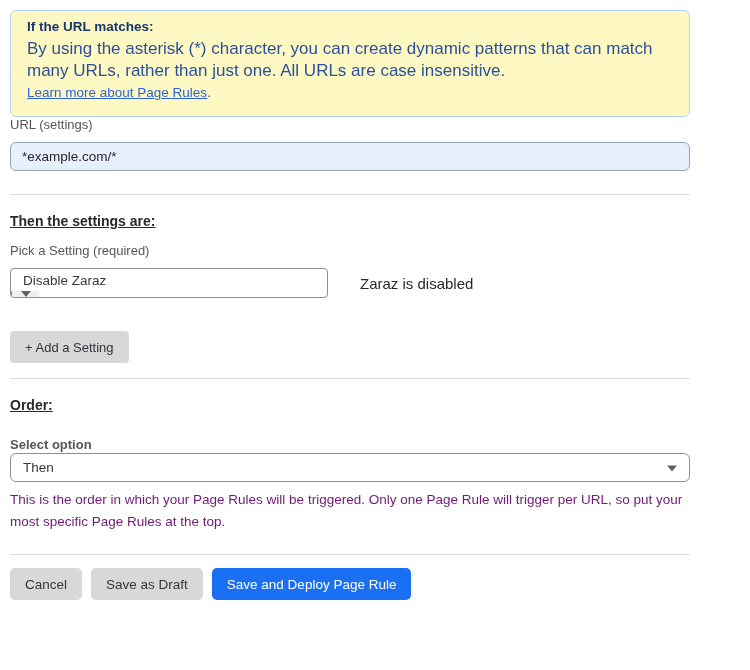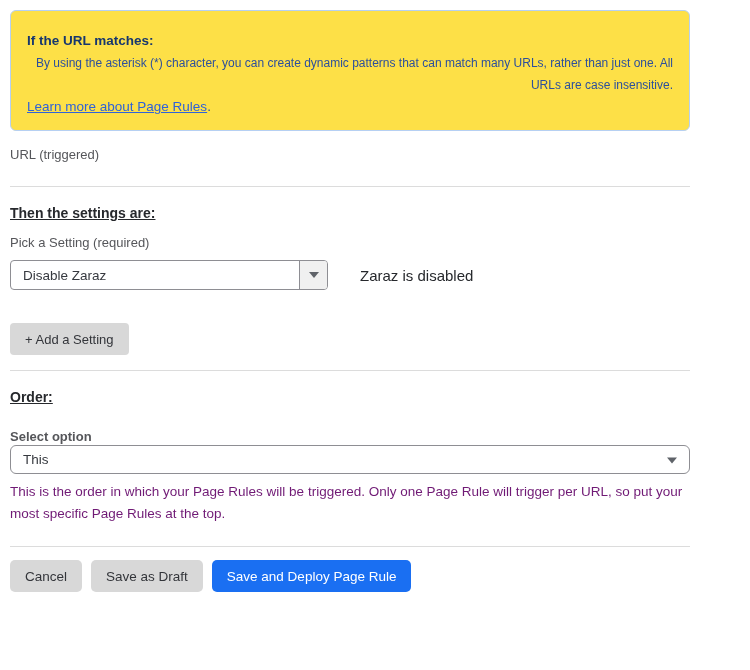--- a/index.html
+++ b/index.html
@@ -20,38 +20,36 @@
     font-size: 18px;
     font-weight: bold;
     color: #26282c;
     letter-spacing: -0.1px;
     line-height: 22px;
     margin-bottom: 16px;
   }
 
   
   .info-box {
-    background: #fde047;
+    background: #fef9c3;
     border: 1px solid #b6d0f2;
     border-radius: 6px;
-    padding: 19px 16px 12px 16px;
-    margin-bottom: 16px;
+    padding: 5px 16px 12px 16px;
   }
   .info-heading {
     font-size: 13.5px;
     font-weight: bold;
     color: #17376e;
     line-height: 21px;
     margin-bottom: 1px;
   }
   .info-body {
-    font-size: 12px;
+    font-size: 17px;
     color: #2c4f9c;
     line-height: 22px;
-    text-align: right;
   }
   .info-link-line { font-size: 13.5px; line-height: 22px; color: #2c4f9c; }
   .info-link {
     color: #2f62d9;
     text-decoration: underline;
     cursor: pointer;
   }
 
   .field-label {
     font-size: 13px;
@@ -104,20 +102,21 @@
   .combo {
     display: flex;
     align-items: stretch;
     width: 318px;
     height: 30px;
     border: 1px solid #8e8e93;
     border-radius: 4px;
     background: #ffffff;
     cursor: pointer;
     overflow: hidden;
+    flex-direction: column;
   }
   .combo-value {
     flex: 1;
     display: flex;
     align-items: center;
     padding: 0 12px;
     font-size: 13.5px;
     color: #36393f;
   }
   .combo-caret-btn {
@@ -209,21 +208,22 @@
 <div class="page">
   <div class="content">
 
 
     <div class="info-box">
       <div class="info-heading">If the URL matches:</div>
       <div class="info-body">By using the asterisk (*) character, you can create dynamic patterns that can match many URLs, rather than just one. All URLs are case insensitive.</div>
       <div class="info-link-line"><a class="info-link">Learn more about Page Rules</a><span>.</span></div>
     </div>
 
-    <div class="field-label">URL (triggered)</div>
+    <div class="field-label">URL (settings)</div>
+    <input class="url-input" type="text" value="*example.com/*" style="">
 
     <hr class="divider divider-1">
 
     <div class="section-heading">Then the settings are:</div>
 
     <div class="field-label picker-label">Pick a Setting (required)</div>
     <div class="setting-row">
       <div class="combo">
         <div class="combo-value">Disable Zaraz</div>
         <div class="combo-caret-btn">
@@ -234,21 +234,21 @@
     </div>
 
     <button class="btn btn-gray add-setting-btn">+ Add a Setting</button>
 
     <hr class="divider divider-2">
 
     <div class="section-heading">Order:</div>
 
     <div class="field-label order-label">Select option</div>
     <div class="select-full">
-      <span>This</span>
+      <span>Then</span>
       <span class="caret-down"></span>
     </div>
     <div class="help-text">This is the order in which your Page Rules will be triggered. Only one Page Rule will trigger per URL, so put your most specific Page Rules at the top.</div>
 
     <hr class="divider divider-3">
 
     <div class="actions">
       <button class="btn btn-gray">Cancel</button>
       <button class="btn btn-gray">Save as Draft</button>
       <button class="btn btn-blue">Save and Deploy Page Rule</button>

